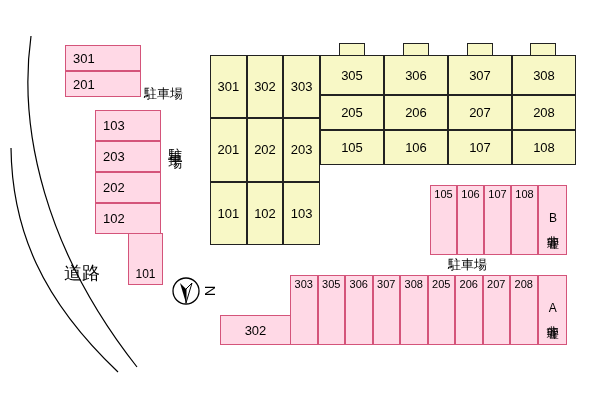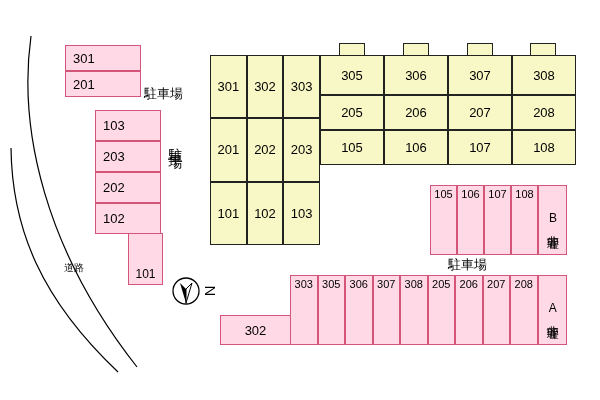--- a/index.html
+++ b/index.html
@@ -5,21 +5,21 @@
   html,body { margin:0; padding:0; background:#fff; }
   .canvas {
     position:relative; width:600px; height:400px; background:#fff;
     font-family:"Liberation Sans","DejaVu Sans",sans-serif; color:#000;
     overflow:hidden;
   }
   .abs { position:absolute; }
 
   
   .road-svg { position:absolute; left:0; top:0; width:600px; height:400px; }
-  .road-label { position:absolute; left:64px; top:261px; font-size:10px; }
+  .road-label { position:absolute; left:64px; top:261px; font-size:18px; }
 
   
   .pcell {
     background:var(--lot-fill,#ffd9e6);
     border:1px solid var(--lot-border,#d4547a);
     box-sizing:border-box;
   }
 
   .lot-topleft { left:65px; top:45px; width:76px; height:52px;
     display:grid; grid-template-rows:1fr 1fr; }

